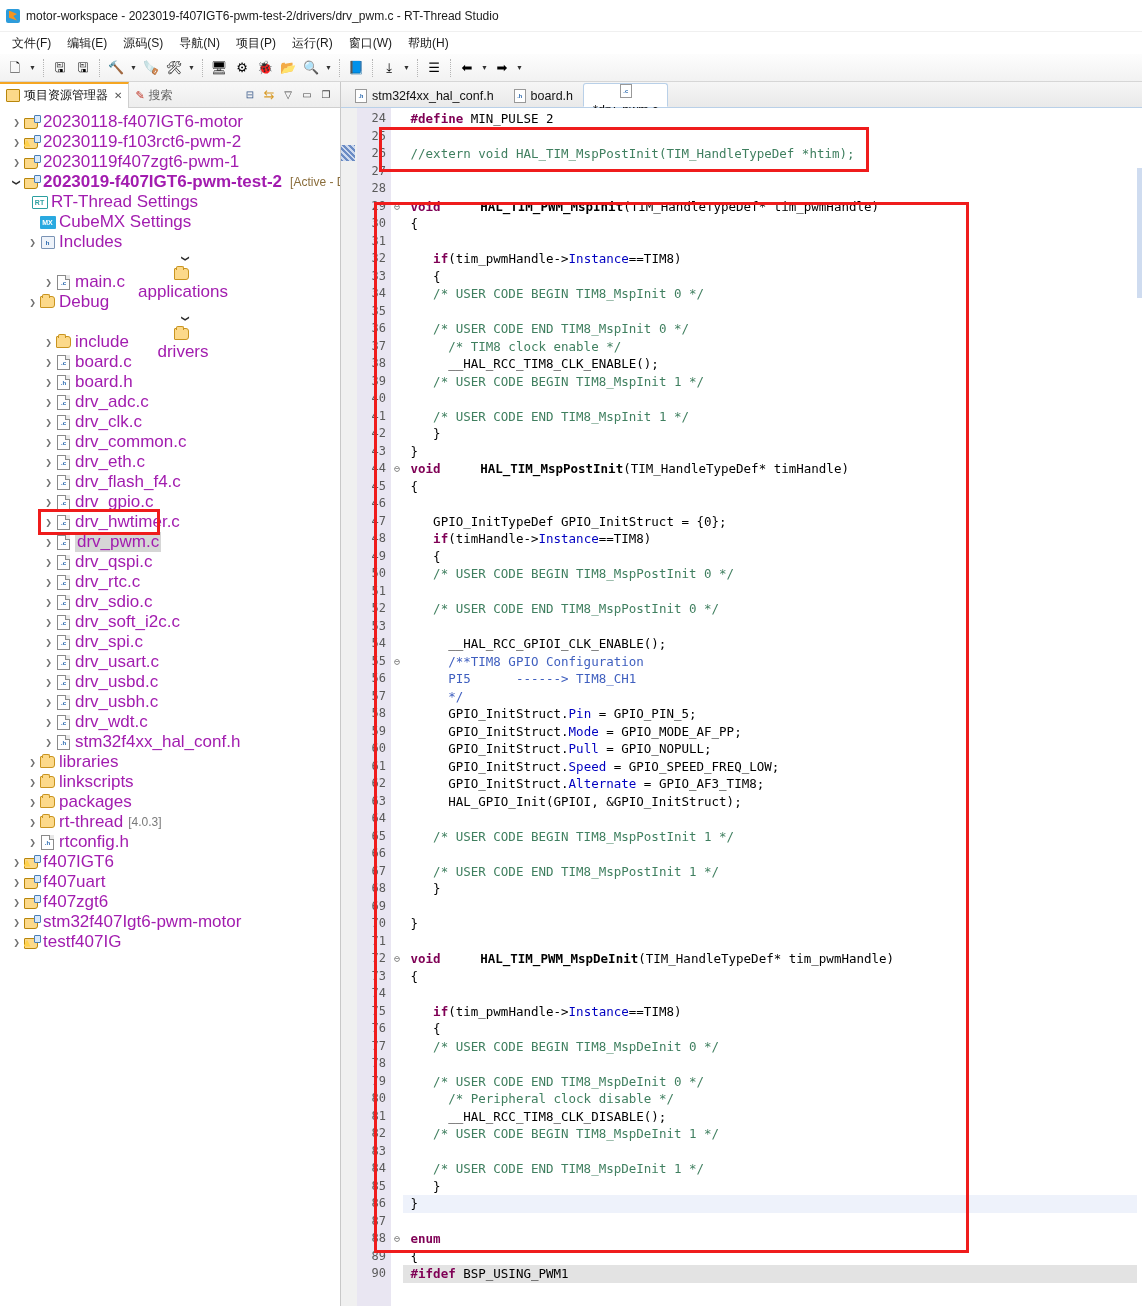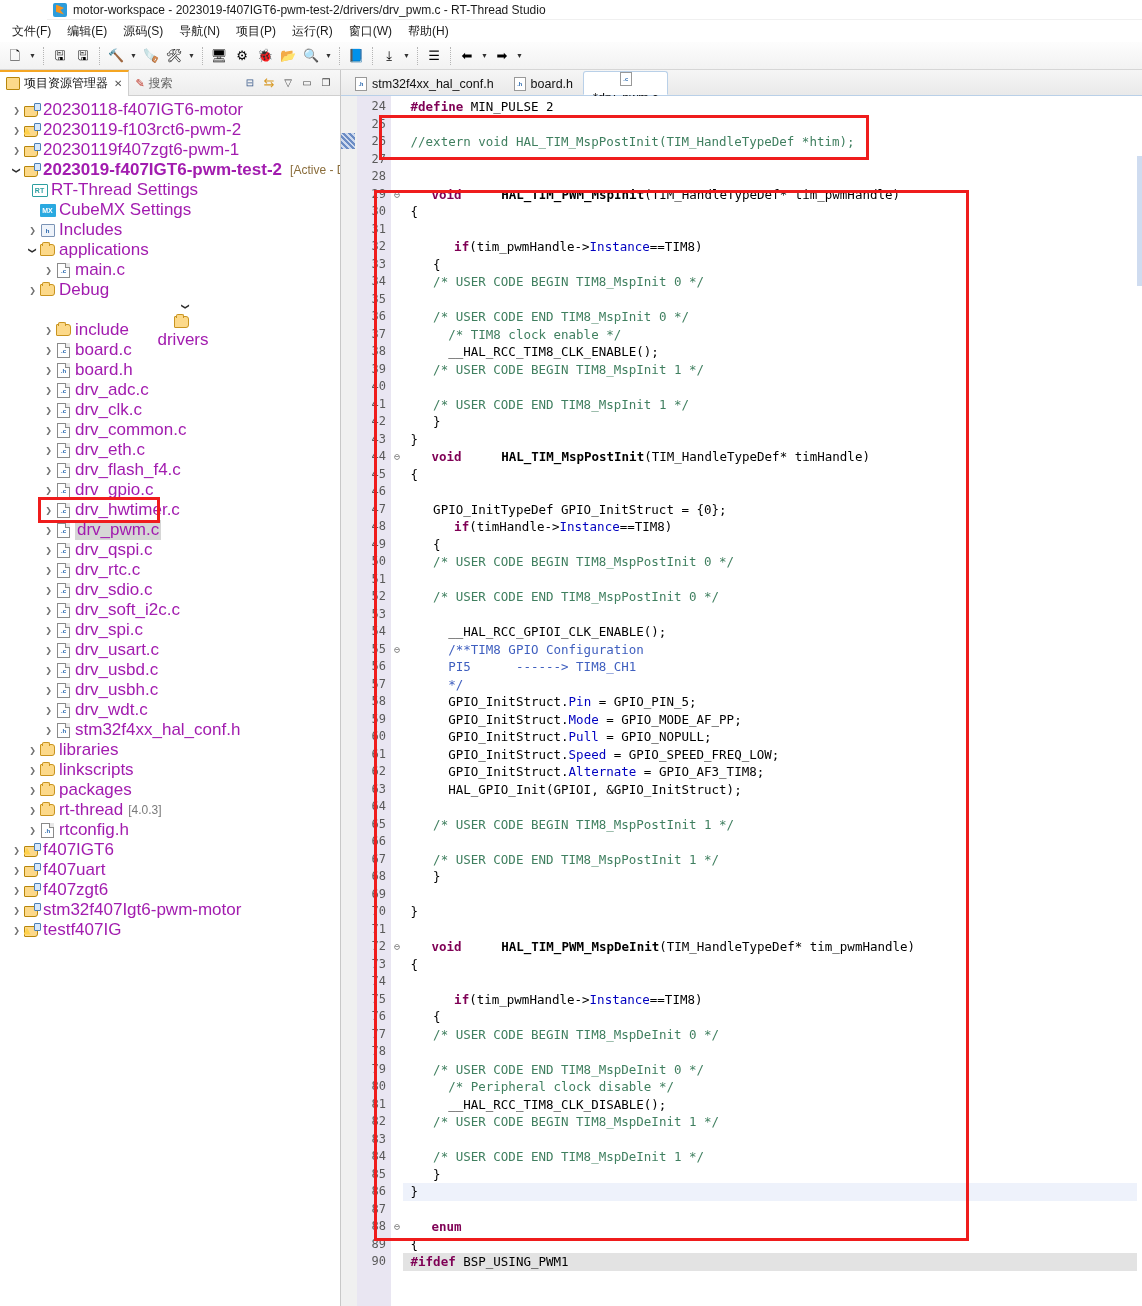--- a/index.html
+++ b/index.html
@@ -7,25 +7,24 @@
     margin: 0; padding: 0;
     width: 1142px; height: 1306px;
     overflow: hidden;
     background: #ffffff;
     font-family: "Liberation Sans", sans-serif;
   }
   #app { position: relative; width: 1142px; height: 1306px; }
 
   
   .titlebar {
-    height: 20px; display: flex; align-items: center;
+    height: 32px; display: flex; align-items: center;
     padding-left: 6px; gap: 6px;
     background: #ffffff;
     border-bottom: 1px solid #f0f0f0;
-    margin-left: 47px;
   }
   .app-icon {
     width: 14px; height: 14px; flex: 0 0 14px;
     background: #2d9cdb;
     position: relative; border-radius: 2px;
   }
   .app-icon::before {
     content: ""; position: absolute; left: 3px; top: 2px;
     width: 8px; height: 10px; background: #f7941e;
     clip-path: polygon(0 0, 100% 35%, 55% 55%, 100% 100%, 0 72%);
@@ -175,21 +174,21 @@
   .code {
     flex: 1; position: relative;
     font-family: "DejaVu Sans Mono", monospace;
     font-size: 12.5px; line-height: 17.5px;
     padding-top: 2px; white-space: pre;
     color: #000; overflow: hidden;
   }
   .ln { height: 17.5px; white-space: pre; }
   .ln.hl { background: #eef2fb; }
   .ln.gray { background: #e3e3e3; }
-  .kw { color: #7f0055; font-weight: bold; margin-left: 21px; }
+  .kw { color: #7f0055; font-weight: bold; }
   .fn { color: #000; font-weight: bold; margin-left: 32px; }
   .cmt { color: #3f7f5f; }
   .cmt-blue { color: #3f5fbf; }
   .fld2 { color: #0000c0; }
   .pp { color: #7f0055; font-weight: bold; }
 
   .gutter-cursor {
     position:absolute; left:0; top:0; width:14px; height:16px;
     background: repeating-linear-gradient(45deg,#6b8cc4 0 2px,#cdd9ee 2px 4px);
   }
@@ -335,21 +334,21 @@
             </span>
             <span class="lbl">CubeMX Settings</span>
           </div>
           <div class="row" style="padding-left: 26px;">
             <span class="arrow">❯</span>
             <span class="ic">
               <span class="inc-ic">h</span>
             </span>
             <span class="lbl">Includes</span>
           </div>
-          <div class="row" style="padding-left: 26px;">
+          <div class="row" style="padding-left: 26px; flex-direction: column;">
             <span class="arrow open" style="transform: rotate(90deg);">❯</span>
             <span class="ic">
               <span class="fld"></span>
             </span>
             <span class="lbl">applications</span>
           </div>
           <div class="row" style="padding-left: 42px;">
             <span class="arrow">❯</span>
             <span class="ic">
               <span class="fic">.c</span>

